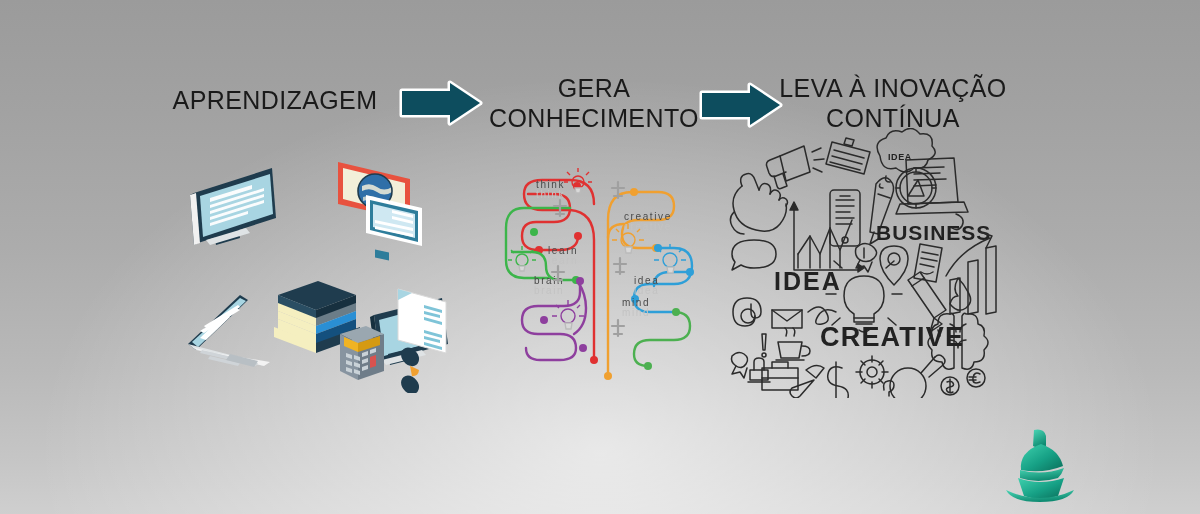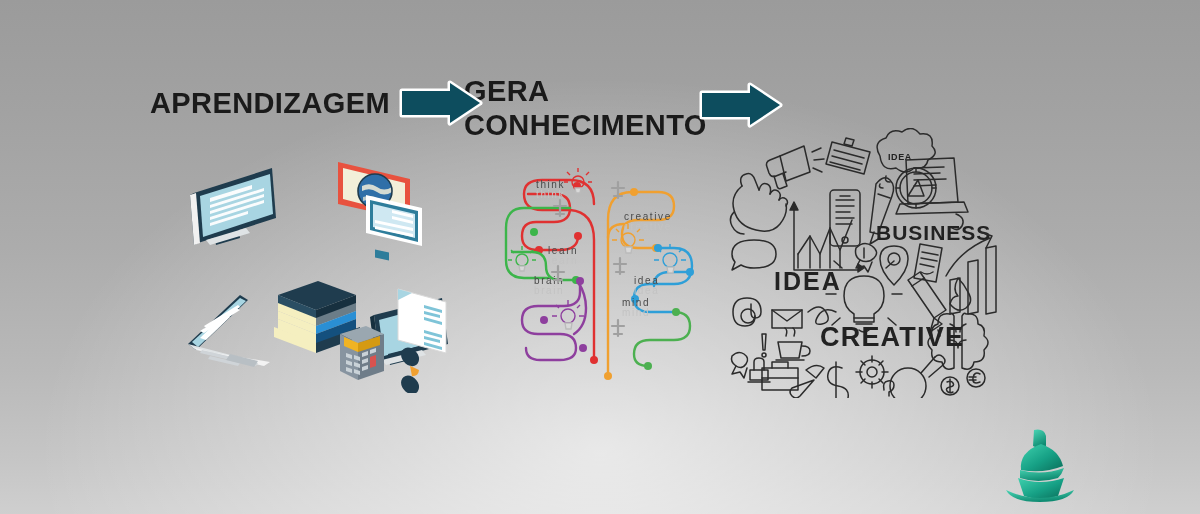--- a/index.html
+++ b/index.html
@@ -8,22 +8,22 @@
     font-family:"Liberation Sans", sans-serif;
   }
   #stage{
     position:relative;width:1200px;height:514px;overflow:hidden;
     background:
       radial-gradient(ellipse 780px 520px at 50% 88%, rgba(255,255,255,0.62) 0%, rgba(255,255,255,0.30) 38%, rgba(255,255,255,0.0) 72%),
       linear-gradient(180deg, #9b9b9b 0%, #a2a2a2 22%, #acacac 48%, #b9b9b9 72%, #c6c6c6 90%, #cfcfcf 100%);
   }
   
   .hd{
-    position:absolute;color:#1a1a1a;font-size:29px;letter-spacing:.4px;
-    line-height:1.18;text-align:left;white-space:pre-line;font-weight:700;
+    position:absolute;color:#1a1a1a;font-size:25px;letter-spacing:.4px;
+    line-height:1.18;text-align:center;white-space:pre-line;font-weight:400;
   }
   #hd1{left:150px;top:86px;width:250px;}
   #hd2{left:464px;top:74px;width:260px;}
   #hd3{left:748px;top:74px;width:290px;}
 
   
   .arrow{position:absolute;}
 
   
   .dev{position:absolute;}
@@ -38,20 +38,22 @@
   #logo{position:absolute;left:1000px;top:424px;}
 </style>
 </head>
 <body>
 
 <div id="stage">
 
   <div class="hd" id="hd1">APRENDIZAGEM</div>
   <div class="hd" id="hd2">GERA
 CONHECIMENTO</div>
+  <div class="hd" id="hd3">LEVA À INOVAÇÃO
+CONTÍNUA</div>
 
   <svg class="arrow" style="left:398px;top:79px;" width="86" height="48" viewBox="0 0 86 48">
     <polygon points="4,12 52,12 52,4 82,24 52,44 52,36 4,36" fill="#0d4d5e" stroke="#ffffff" stroke-width="5" stroke-linejoin="round"></polygon>
     <polygon points="4,12 52,12 52,4 82,24 52,44 52,36 4,36" fill="#0d4d5e"></polygon>
   </svg>
 
   <svg class="arrow" style="left:698px;top:81px;" width="86" height="48" viewBox="0 0 86 48">
     <polygon points="4,12 52,12 52,4 82,24 52,44 52,36 4,36" fill="#0d4d5e" stroke="#ffffff" stroke-width="5" stroke-linejoin="round"></polygon>
     <polygon points="4,12 52,12 52,4 82,24 52,44 52,36 4,36" fill="#0d4d5e"></polygon>
   </svg>

